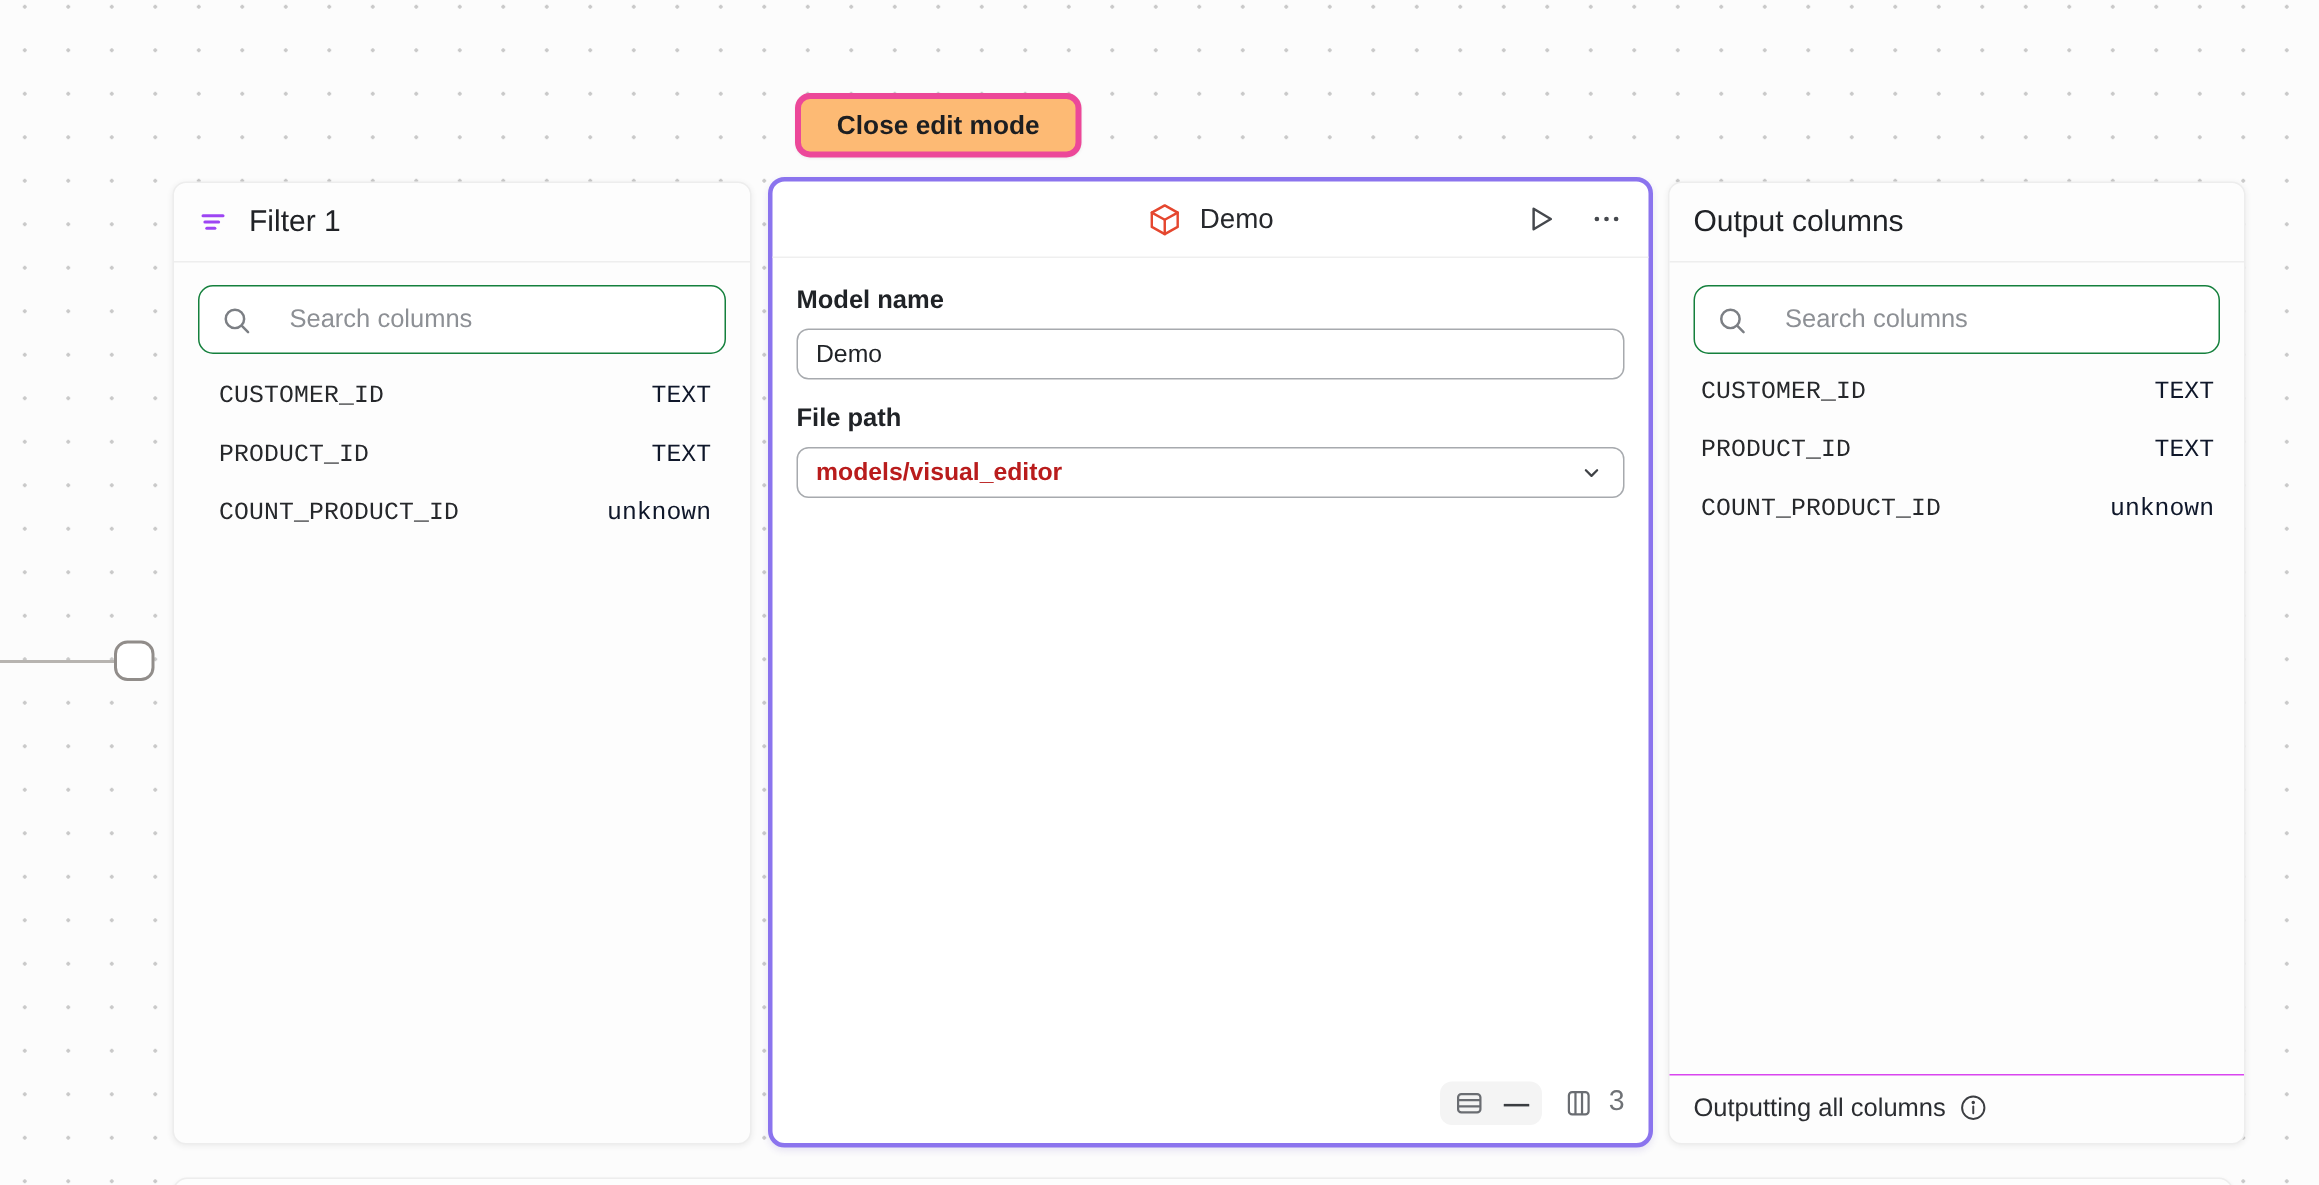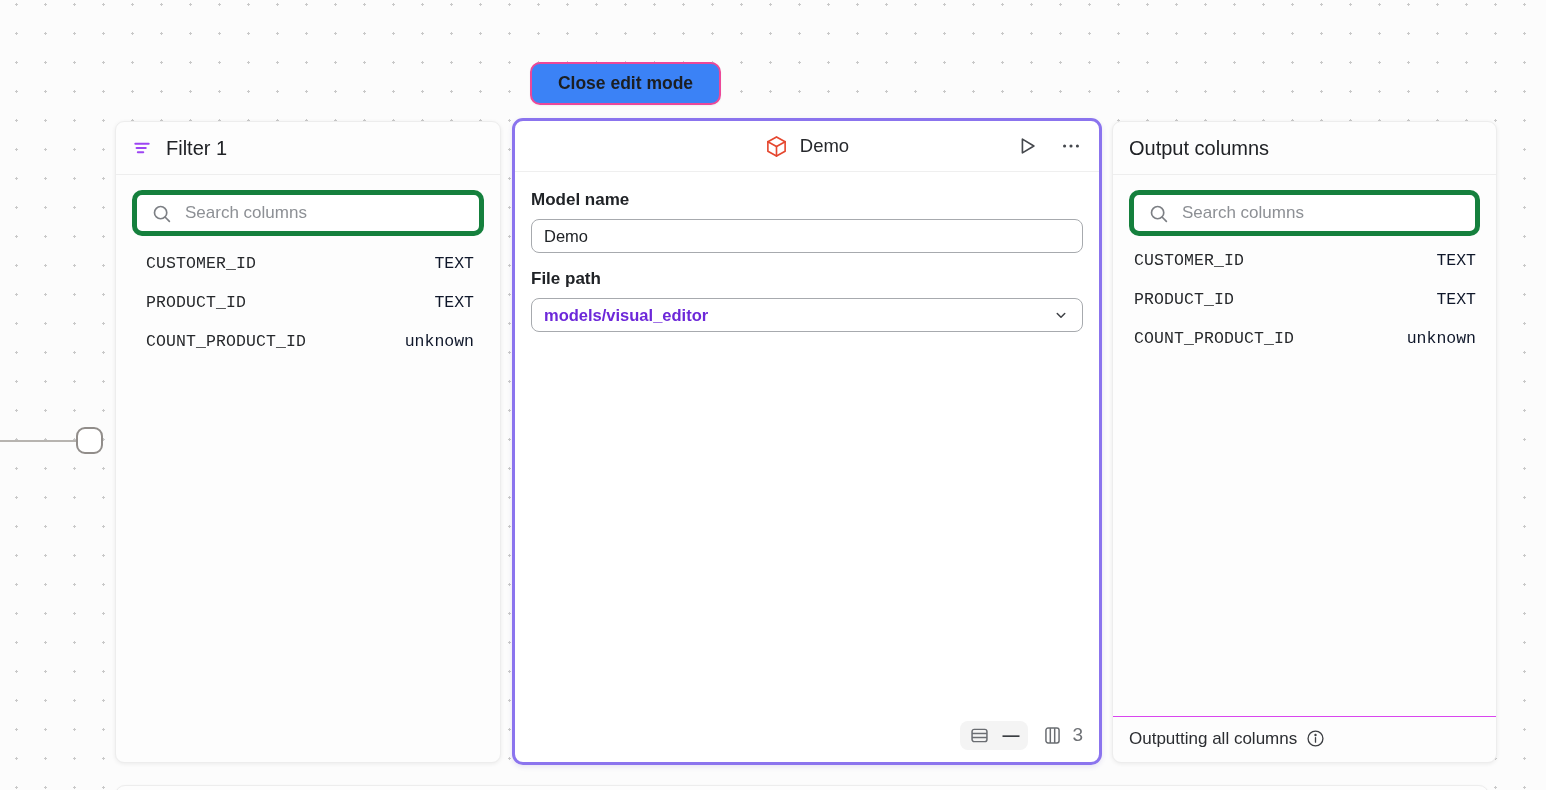--- a/index.html
+++ b/index.html
@@ -15,22 +15,22 @@
     position:absolute;background:#fdfdfd;border:1px solid #ededed;border-radius:9px;
     box-shadow:0 1px 4px rgba(0,0,0,.07);box-sizing:border-box;
     display:flex;flex-direction:column;
   }
   .panel-header{
     height:52px;flex:0 0 52px;display:flex;align-items:center;gap:14px;
     padding:0 16px;border-bottom:1px solid #eeeeee;
     font-size:20px;color:#202226;
   }
   .search-box{
-    margin:15px 16px 8px 16px;height:46px;border:5px solid #15803d;border-radius:10px;
-    display:flex;align-items:center;gap:11px;padding:0 14px;background:#fff;box-sizing:border-box;
+    margin:15px 16px 8px 16px;height:46px;border:1px solid #15803d;border-radius:10px;
+    display:flex;align-items:center;gap:23px;padding:0 14px;background:#fff;box-sizing:border-box;
   }
   .search-box input{
     border:none;outline:none;background:transparent;width:100%;
     font-family:"Liberation Sans", sans-serif;font-size:17px;color:#202226;
   }
   .search-box input::placeholder{color:#8d9095;opacity:1;}
   .col-list{display:flex;flex-direction:column;}
   .col-row{
     display:flex;align-items:center;justify-content:space-between;
     height:39px;padding:0 26px 0 30px;font-family:Liberation Mono, monospace;
@@ -56,42 +56,42 @@
   .model-body{padding:16px 16px 0 16px;display:flex;flex-direction:column;}
   .field-label{font-size:17px;font-weight:600;color:#202327;margin:2px 0 9px 0;}
   .text-input{
     height:34px;border:1px solid #a7aaae;border-radius:8px;background:#fff;
     padding:0 12px;font-family:"Liberation Sans", sans-serif;font-size:16.5px;color:#202327;
     margin-bottom:14px;outline:none;box-sizing:border-box;width:100%;
   }
   .select-input{
     height:34px;border:1px solid #a7aaae;border-radius:8px;background:#fff;
     padding:0 12px;display:flex;align-items:center;justify-content:space-between;
-    font-size:16.5px;font-weight:700;color:#6d28d9;cursor:pointer;box-sizing:border-box;
+    font-size:16.5px;font-weight:700;color:#b91c1c;cursor:pointer;box-sizing:border-box;
   }
   .model-footer{
     margin-top:auto;padding:0 14px 12px 14px;display:flex;align-items:center;justify-content:flex-end;gap:12px;
   }
   .stat-pill{
     background:#f4f4f4;border-radius:8px;padding:4px 9px;display:flex;align-items:center;gap:12px;
   }
   .stat-dash{font-size:17px;font-weight:600;color:#3a3d41;line-height:1;}
   .stat-group{display:flex;align-items:center;gap:9px;padding:4px 2px;}
   .stat-count{font-size:19px;color:#6f7276;}
 
   
   .panel-footer{
     margin-top:auto;border-top:1px solid #d946ef;padding:11px 16px 13px 16px;
     display:flex;align-items:center;gap:8px;font-size:17px;color:#2b2d31;
   }
 
   
   .close-btn{
     position:absolute;left:530px;top:62px;width:191px;height:43px;
-    background:#3b82f6;border:2px solid #ec4899;border-radius:10px;
+    background:#fdba74;border:4px solid #ec4899;border-radius:10px;
     font-family:"Liberation Sans", sans-serif;font-size:17.5px;font-weight:700;color:#1c1e21;
     display:flex;align-items:center;justify-content:center;cursor:pointer;
     box-shadow:0 1px 2px rgba(0,0,0,.05);box-sizing:border-box;
   }
 
   
   .edge-line{position:absolute;left:0;top:440px;width:78px;height:2px;background:#b7b4b0;}
   .edge-handle{
     position:absolute;left:76px;top:427px;width:27px;height:27px;
     background:#ffffff;border:2px solid #918d8a;border-radius:9px;box-sizing:border-box;cursor:grab;

